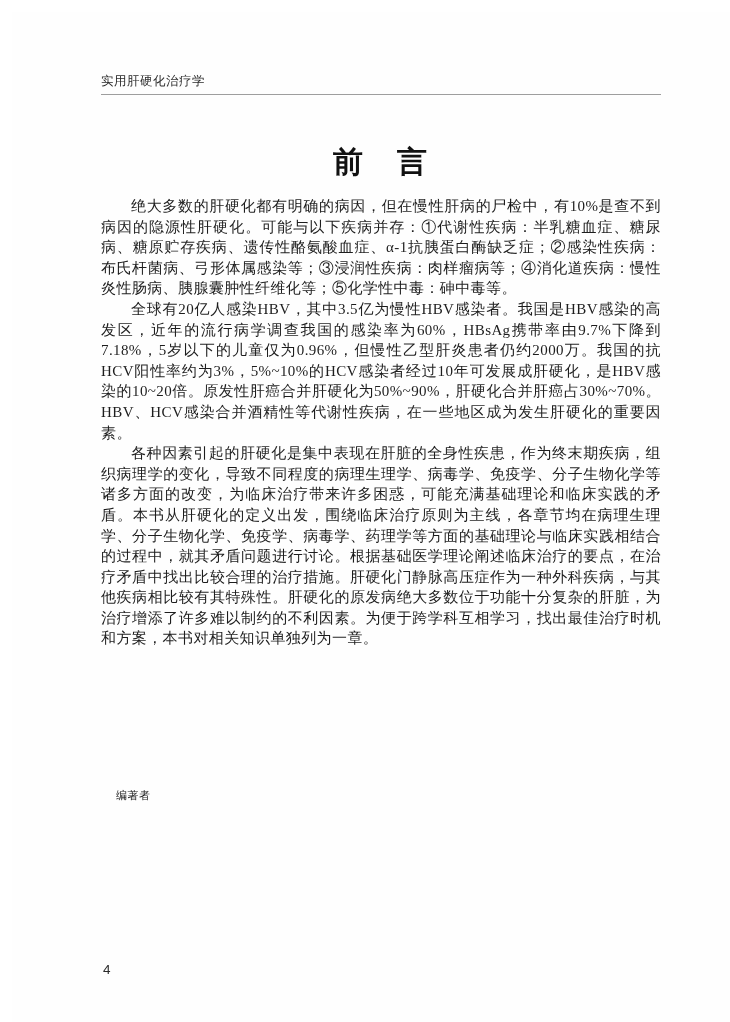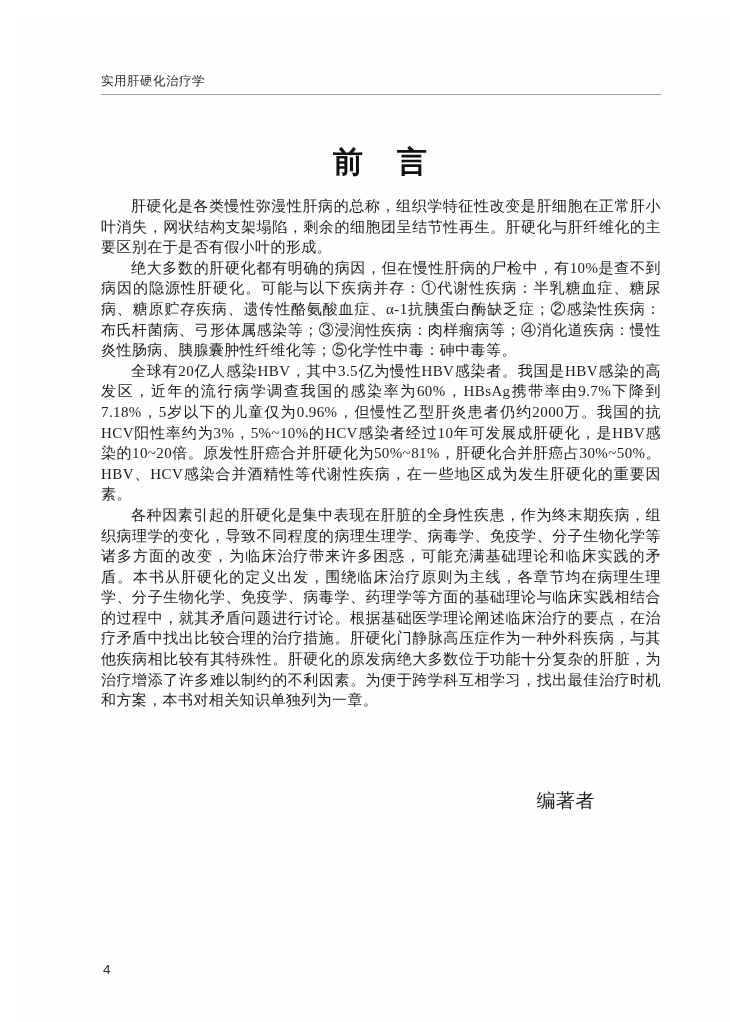--- a/index.html
+++ b/index.html
@@ -57,26 +57,26 @@
     text-align: justify;
     text-justify: inter-ideograph;
     color: #1d1d1d;
   }
   .body-text p {
     margin: 0;
     text-indent: 2em;
   }
   .signature {
     position: absolute;
-    left: 74px;
+    left: 100px;
     top: 772px;
     width: 560px;
     padding-right: 55px;
-    text-align: right;
-    font-size: 19px;
+    text-align: left;
+    font-size: 11px;
     letter-spacing: 0.5px;
     color: #1a1a1a;
   }
   .page-number {
     position: absolute;
     left: 87px;
     top: 946px;
     font-size: 13.5px;
     color: #2b2b2b;
     font-family: "Liberation Sans", "DejaVu Sans", sans-serif;
@@ -87,23 +87,22 @@
 
 <div class="page">
 
   <div class="running-title">实用肝硬化治疗学</div>
 
   <div class="header-rule"></div>
 
   <h1 class="page-title">前　言</h1>
 
   <main class="body-text">
-    <p>肝硬化是各类慢性弥漫性肝病的总称，组织学特征性改变是肝细胞在正常肝小叶消失，网状结构支架塌陷，剩余的细胞团呈结节性再生。肝硬化与肝纤维化的主要区别在于是否有假小叶的形成。</p>
     <p>绝大多数的肝硬化都有明确的病因，但在慢性肝病的尸检中，有10%是查不到病因的隐源性肝硬化。可能与以下疾病并存：①代谢性疾病：半乳糖血症、糖尿病、糖原贮存疾病、遗传性酪氨酸血症、α-1抗胰蛋白酶缺乏症；②感染性疾病：布氏杆菌病、弓形体属感染等；③浸润性疾病：肉样瘤病等；④消化道疾病：慢性炎性肠病、胰腺囊肿性纤维化等；⑤化学性中毒：砷中毒等。</p>
-    <p>全球有20亿人感染HBV，其中3.5亿为慢性HBV感染者。我国是HBV感染的高发区，近年的流行病学调查我国的感染率为60%，HBsAg携带率由9.7%下降到7.18%，5岁以下的儿童仅为0.96%，但慢性乙型肝炎患者仍约2000万。我国的抗HCV阳性率约为3%，5%~10%的HCV感染者经过10年可发展成肝硬化，是HBV感染的10~20倍。原发性肝癌合并肝硬化为50%~81%，肝硬化合并肝癌占30%~50%。HBV、HCV感染合并酒精性等代谢性疾病，在一些地区成为发生肝硬化的重要因素。</p>
+    <p>全球有20亿人感染HBV，其中3.5亿为慢性HBV感染者。我国是HBV感染的高发区，近年的流行病学调查我国的感染率为60%，HBsAg携带率由9.7%下降到7.18%，5岁以下的儿童仅为0.96%，但慢性乙型肝炎患者仍约2000万。我国的抗HCV阳性率约为3%，5%~10%的HCV感染者经过10年可发展成肝硬化，是HBV感染的10~20倍。原发性肝癌合并肝硬化为50%~90%，肝硬化合并肝癌占30%~70%。HBV、HCV感染合并酒精性等代谢性疾病，在一些地区成为发生肝硬化的重要因素。</p>
     <p>各种因素引起的肝硬化是集中表现在肝脏的全身性疾患，作为终末期疾病，组织病理学的变化，导致不同程度的病理生理学、病毒学、免疫学、分子生物化学等诸多方面的改变，为临床治疗带来许多困惑，可能充满基础理论和临床实践的矛盾。本书从肝硬化的定义出发，围绕临床治疗原则为主线，各章节均在病理生理学、分子生物化学、免疫学、病毒学、药理学等方面的基础理论与临床实践相结合的过程中，就其矛盾问题进行讨论。根据基础医学理论阐述临床治疗的要点，在治疗矛盾中找出比较合理的治疗措施。肝硬化门静脉高压症作为一种外科疾病，与其他疾病相比较有其特殊性。肝硬化的原发病绝大多数位于功能十分复杂的肝脏，为治疗增添了许多难以制约的不利因素。为便于跨学科互相学习，找出最佳治疗时机和方案，本书对相关知识单独列为一章。</p>
   </main>
 
   <div class="signature">编著者</div>
 
   <div class="page-number">4</div>
 
 </div>
 
 </body></html>

